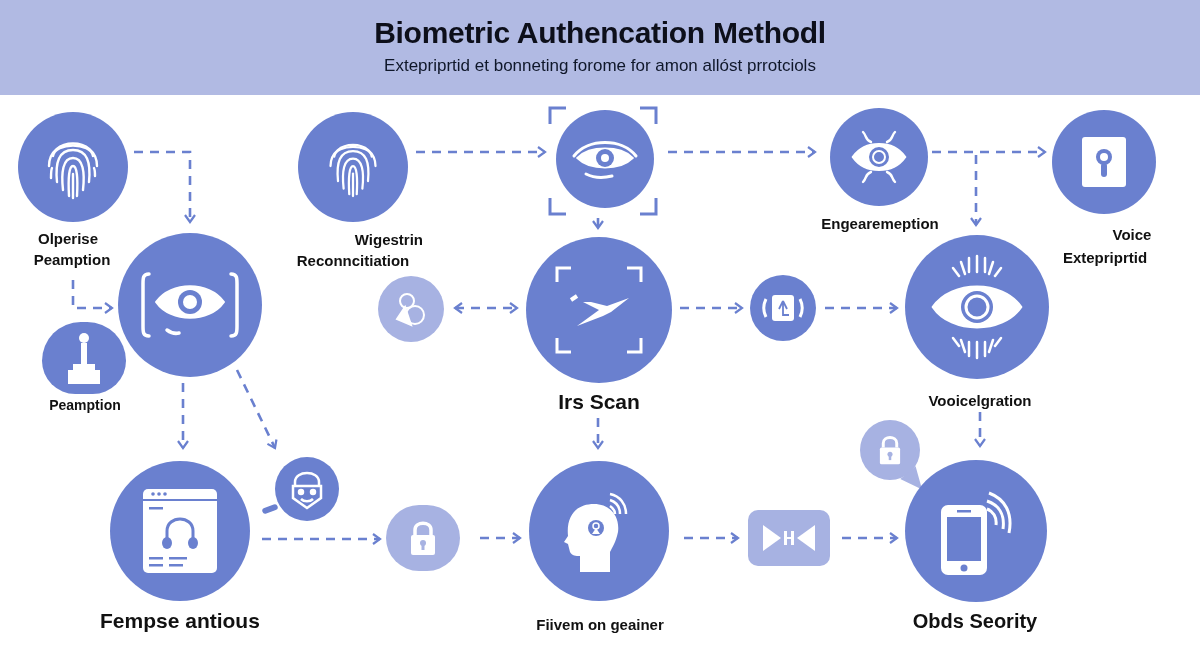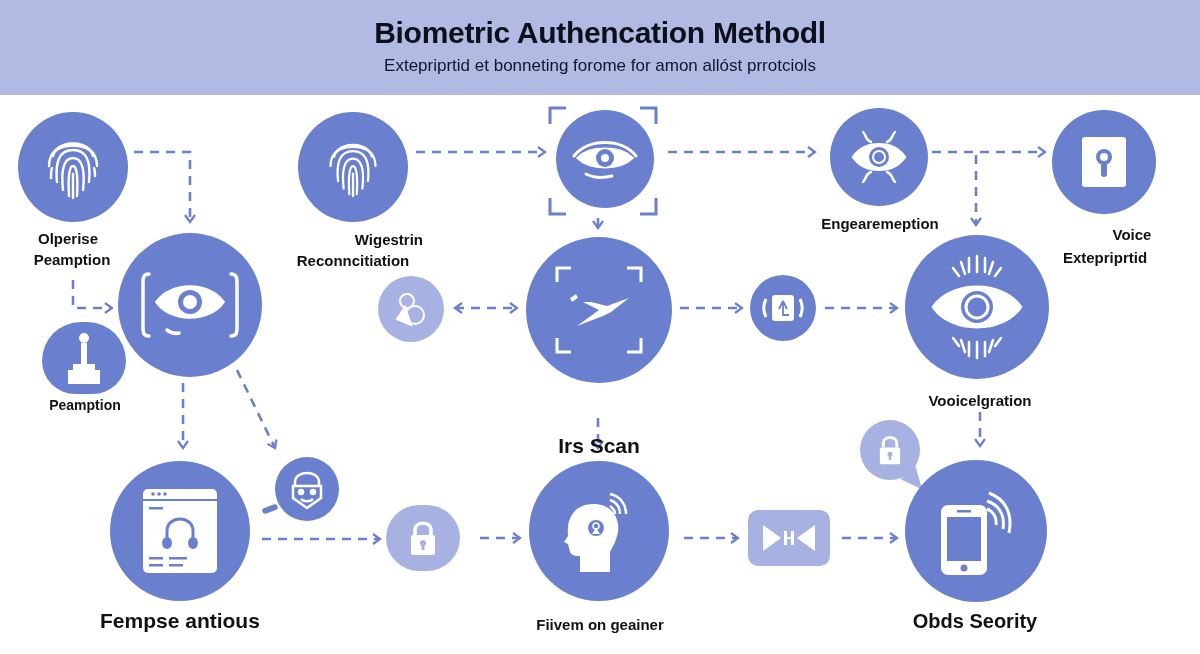--- a/index.html
+++ b/index.html
@@ -4,21 +4,21 @@
 <style>
   html, body { margin:0; padding:0; }
   body { width:1200px; height:654px; position:relative; overflow:hidden; background:#ffffff; font-family:"Liberation Sans", "DejaVu Sans", sans-serif; }
   .header { position:absolute; left:0; top:0; width:1200px; height:95px; background:#b1bae3;padding-left:28px; }
   .title { position:absolute; left:0; width:1200px; top:16px; text-align:center; font-size:30px; font-weight:bold; color:#0d0f1a; letter-spacing:-0.3px; }
   .subtitle { position:absolute; left:0; width:1200px; top:56px; text-align:center; font-size:17px; color:#0f172a; }
   .node { position:absolute; border-radius:50%; background:#6a80cf; display:flex; align-items:center; justify-content:center; }
   .node.light { background:#a7b2e2; }
   .node svg { display:block; }
   .label { position:absolute; text-align:center; font-weight:bold; color:#111; font-size:15px; line-height:21px; white-space:nowrap; }
-  .label.big { font-size:21px;margin-top:44px; }
+  .label.big { font-size:21px; }
   svg.connectors { position:absolute; left:0; top:0; width:1200px; height:654px; pointer-events:none; }
   .blob { position:absolute; background:#a7b2e2; border-radius:22px; display:flex; align-items:center; justify-content:center; }
 </style>
 </head>
 <body>
 
 <div class="header">
   <div class="title">Biometric  Authencation Methodl</div>
   <div class="subtitle">Extepriprtid et bonneting  forome for amon allóst prrotciols</div>
 </div>

